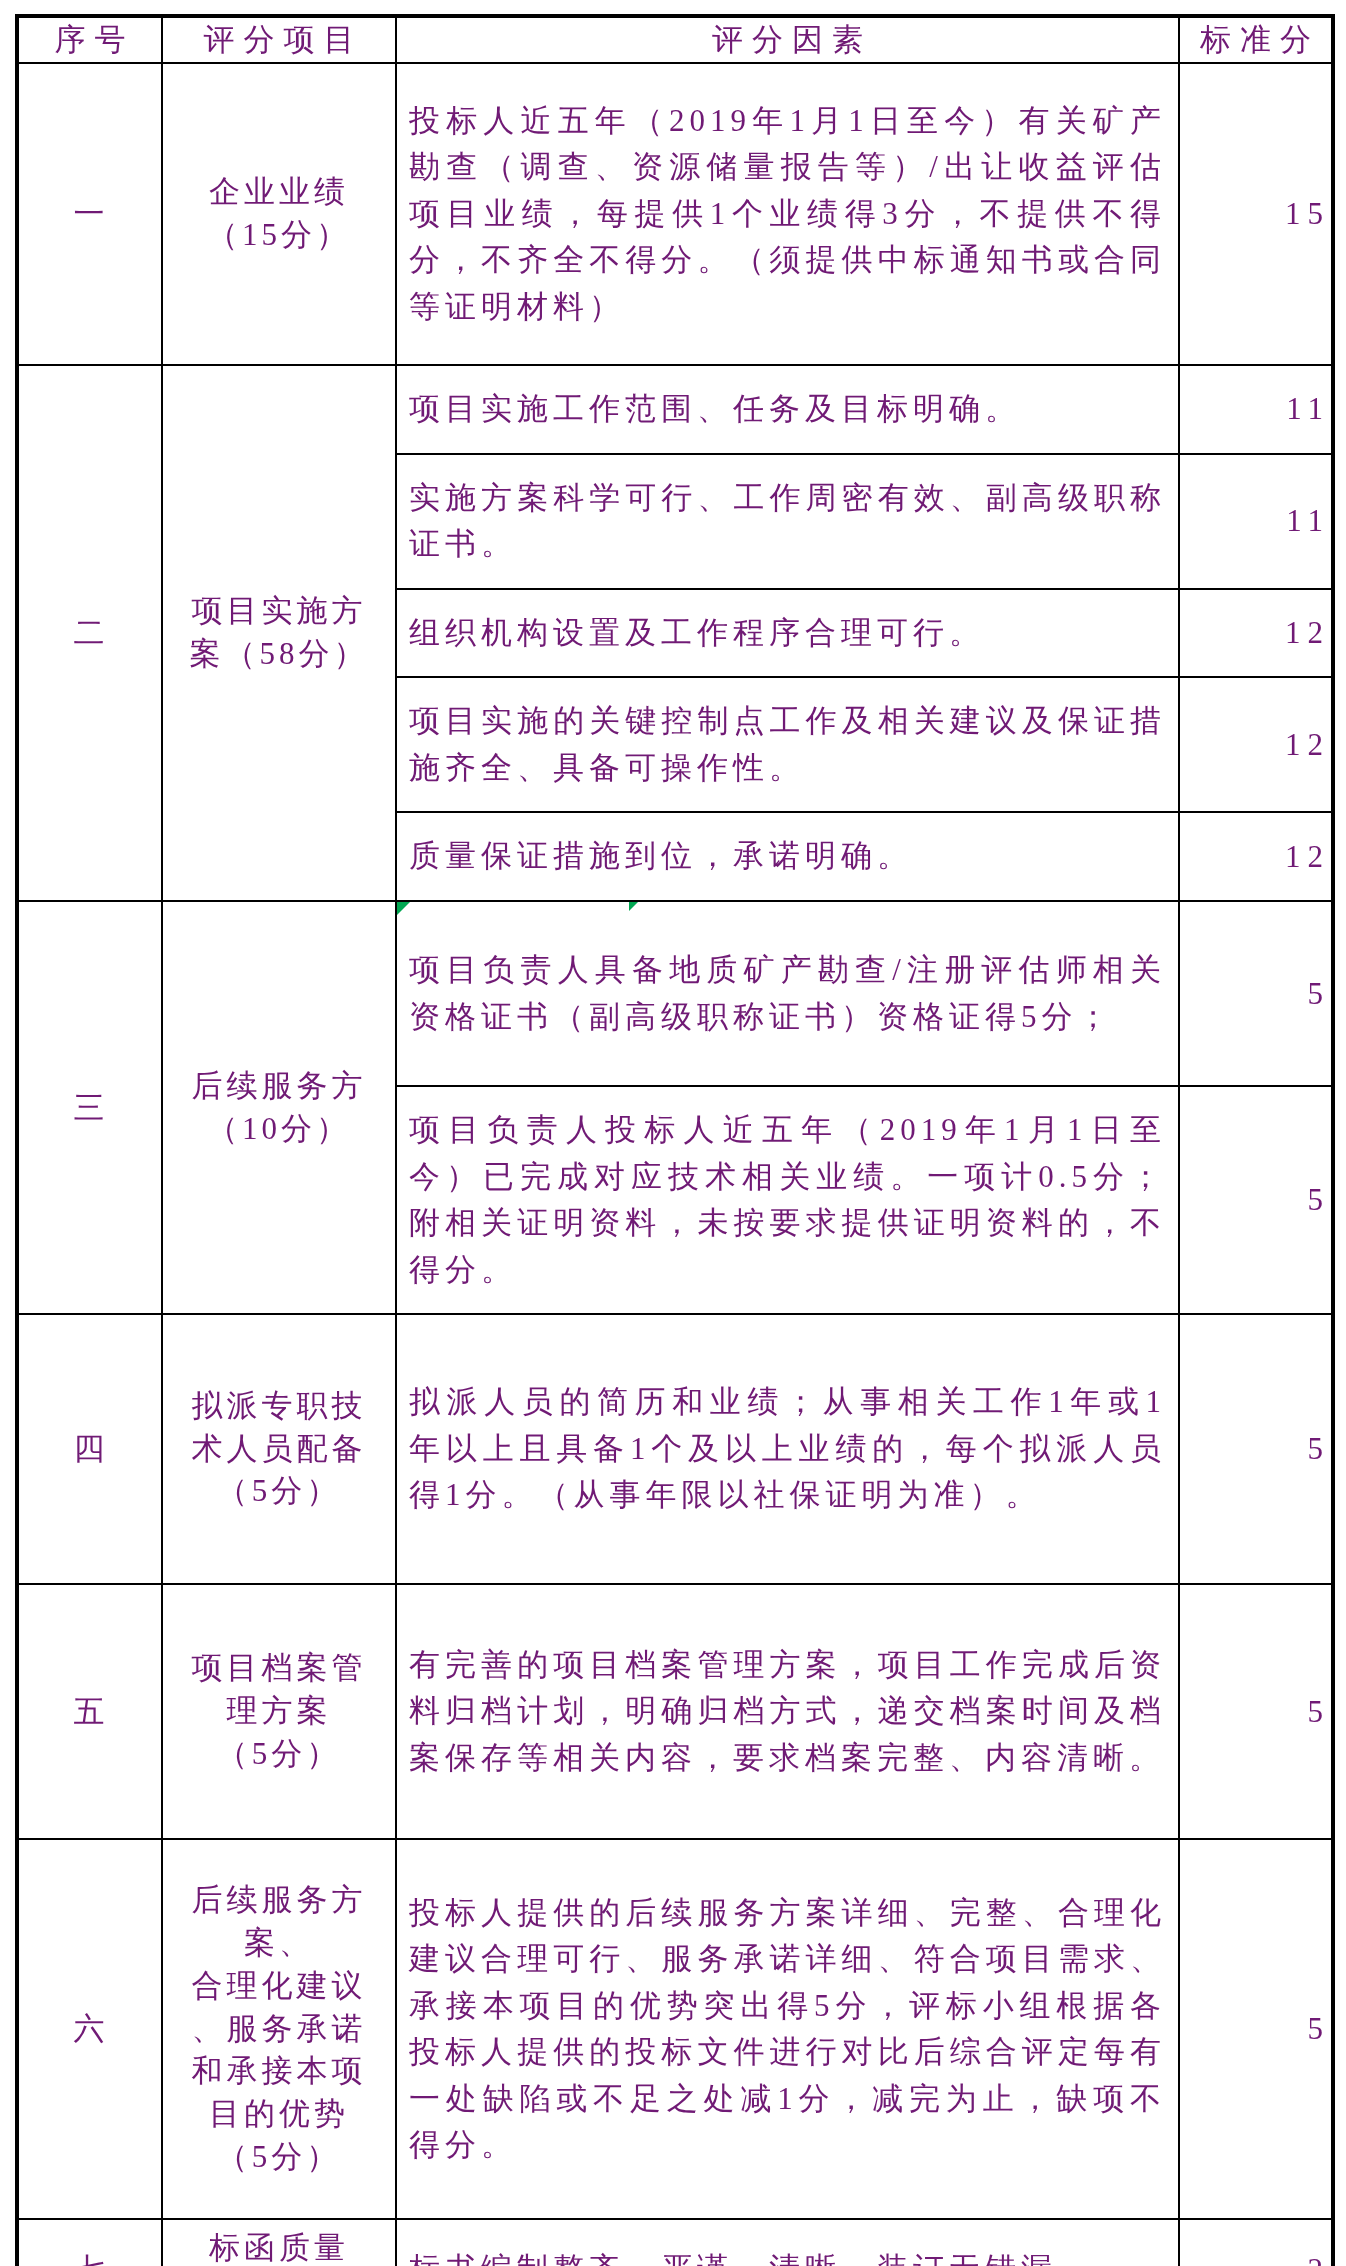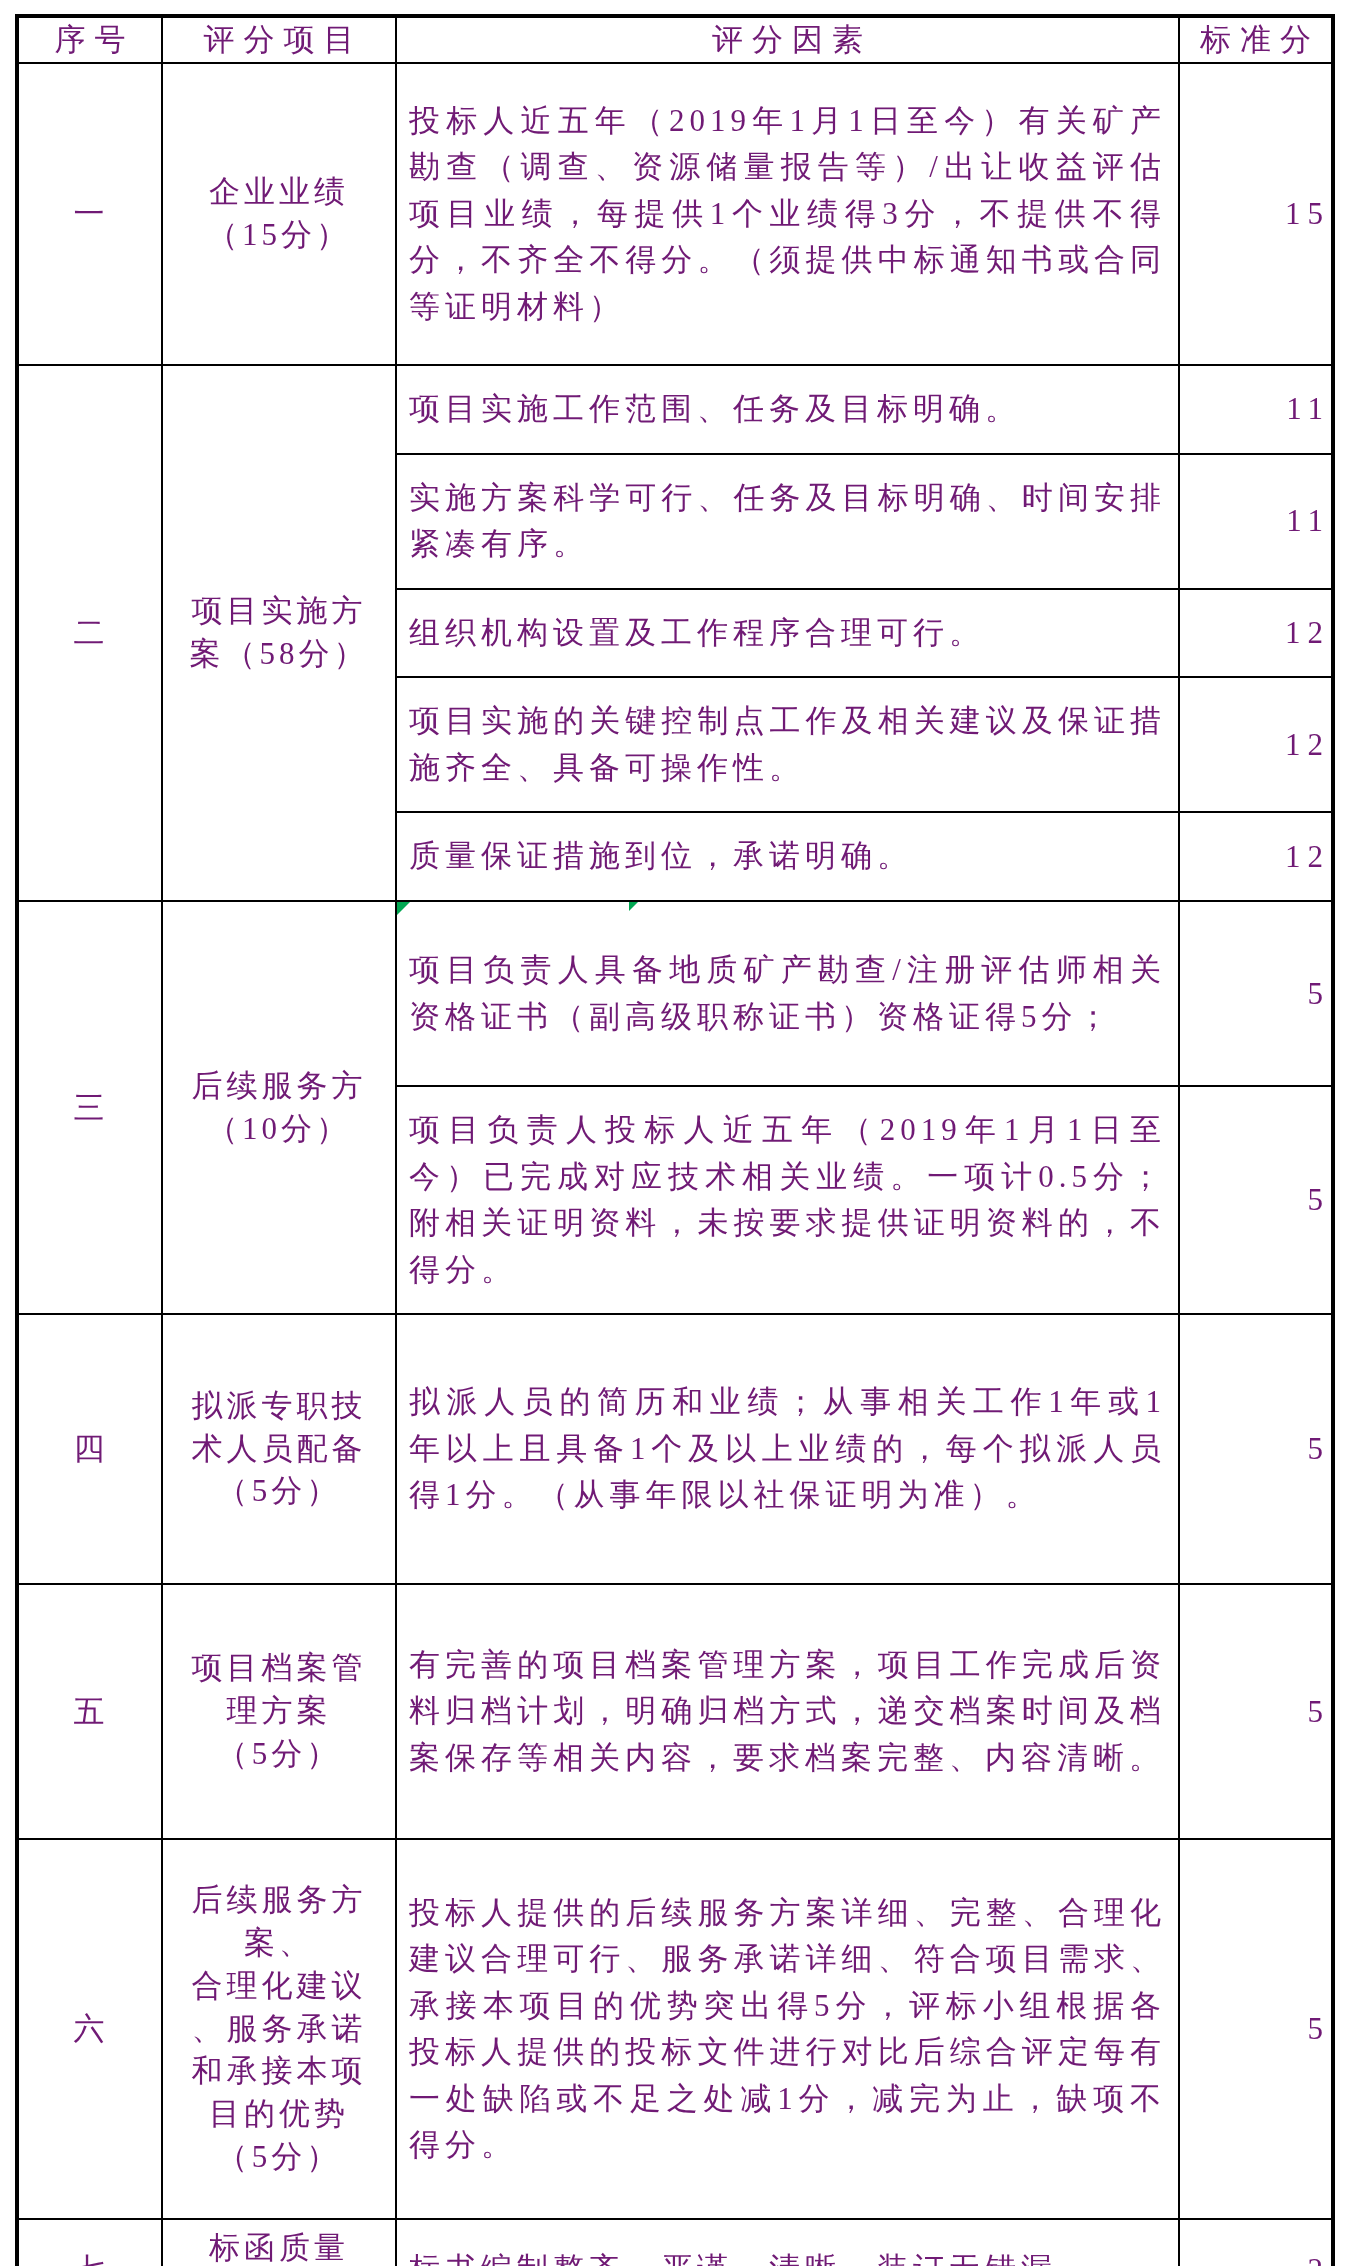--- a/index.html
+++ b/index.html
@@ -94,21 +94,21 @@
     </tr>
 
     <tr style="height:67px">
       <td class="col-no" rowspan="5">二</td>
       <td class="col-project" rowspan="5">项目实施方
 案（58分）</td>
       <td class="col-factor">项目实施工作范围、任务及目标明确。</td>
       <td class="col-score">11</td>
     </tr>
     <tr style="height:103px">
-      <td class="col-factor">实施方案科学可行、任务及目标明确、时间安排紧凑有序。</td>
+      <td class="col-factor">实施方案科学可行、工作周密有效、副高级职称证书。</td>
       <td class="col-score">11</td>
     </tr>
     <tr style="height:88px">
       <td class="col-factor">组织机构设置及工作程序合理可行。</td>
       <td class="col-score">12</td>
     </tr>
     <tr style="height:125px">
       <td class="col-factor">项目实施的关键控制点工作及相关建议及保证措施齐全、具备可操作性。</td>
       <td class="col-score">12</td>
     </tr>

